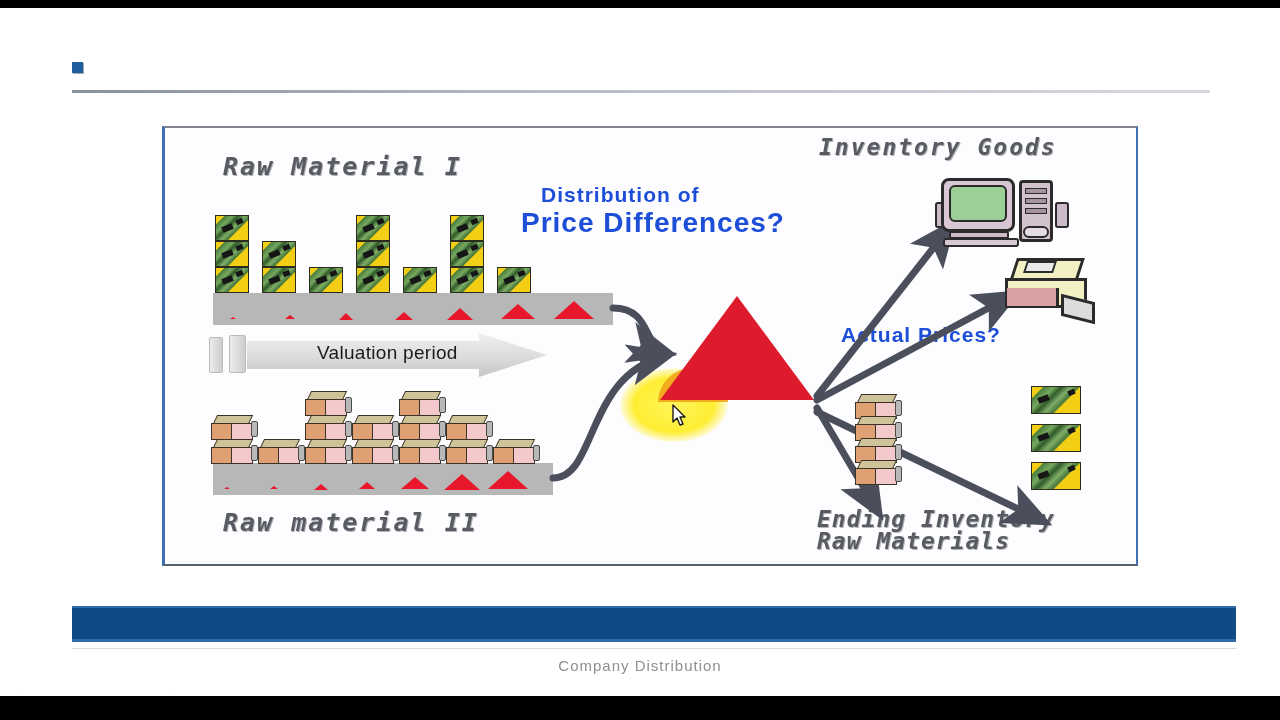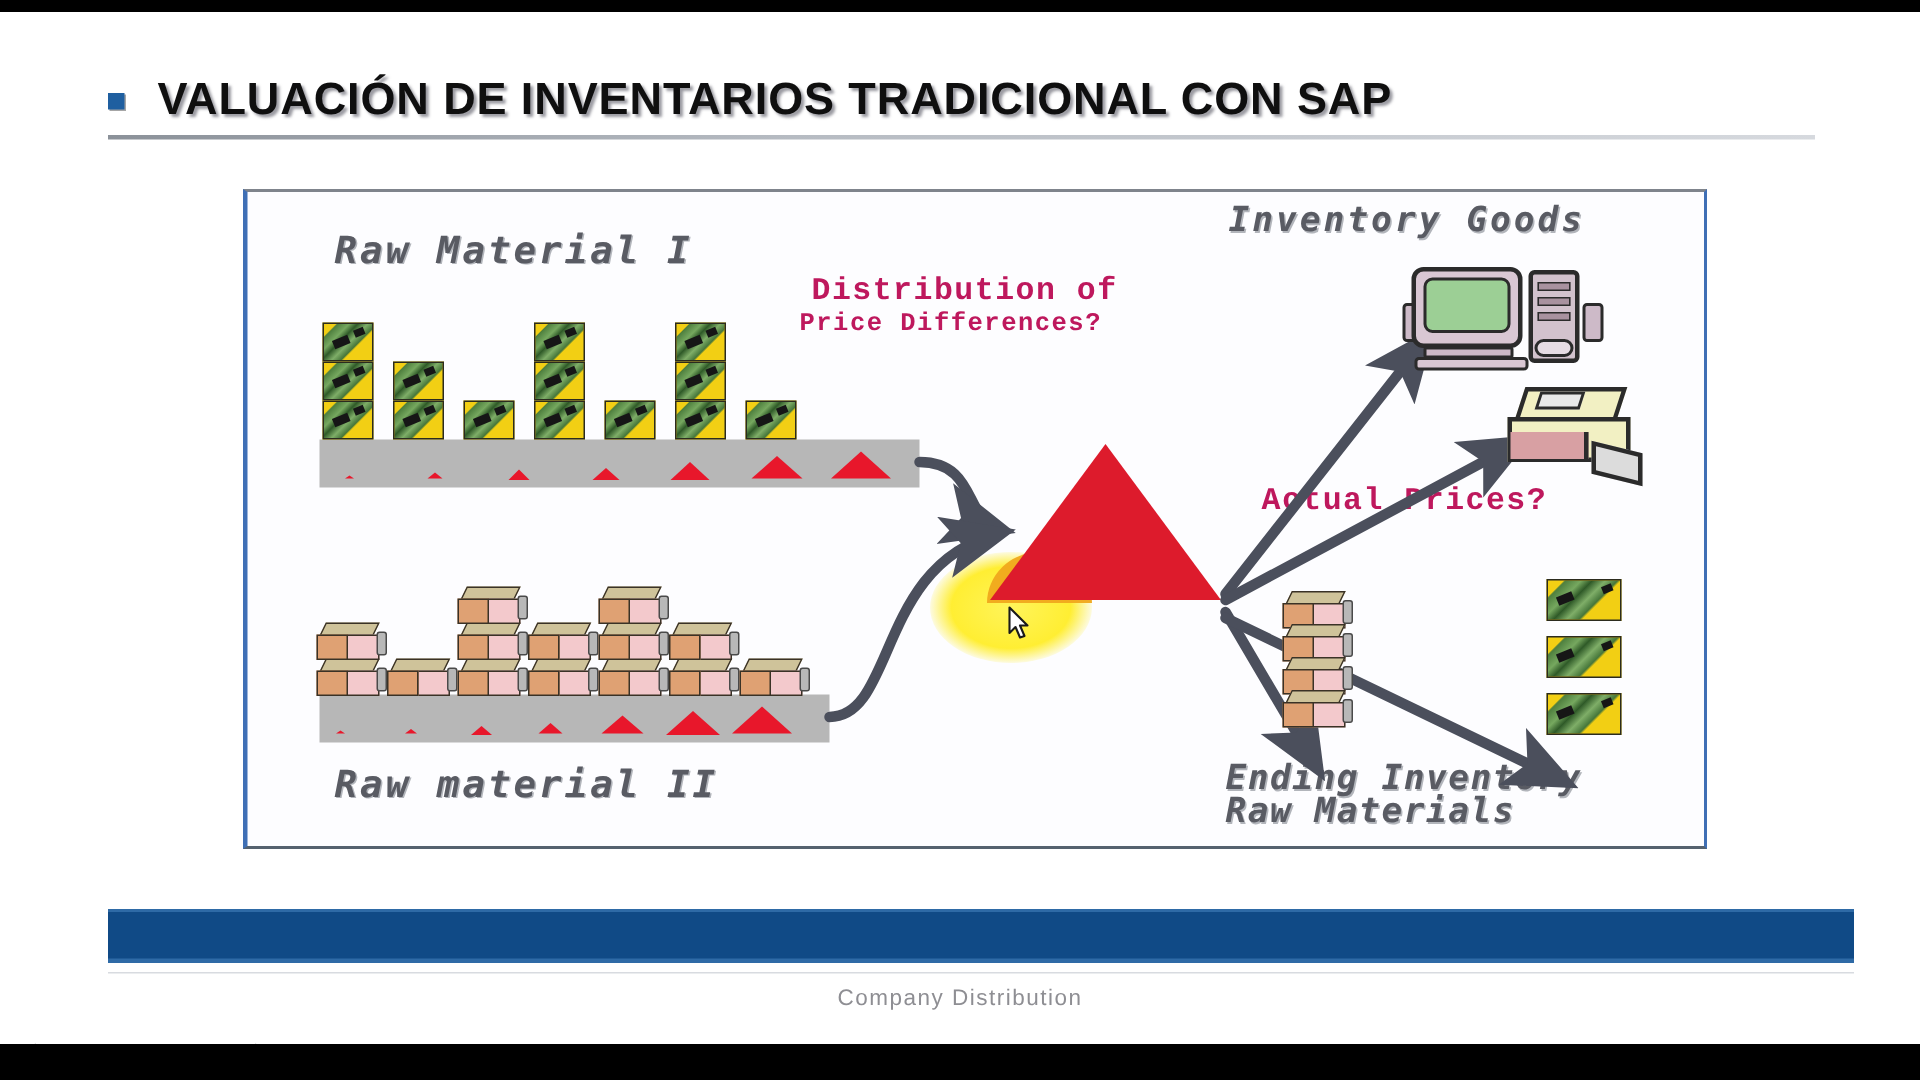--- a/index.html
+++ b/index.html
@@ -60,25 +60,25 @@
     text-shadow:1px 1px 0 rgba(170,173,180,.9);
   }
   .lbl-rm1{left:58px;top:24px;font-size:25px;letter-spacing:2px;}
   .lbl-rm2{left:58px;top:380px;font-size:25px;letter-spacing:2px;}
   .lbl-fg{left:654px;top:6px;font-size:23px;letter-spacing:2px;}
   .lbl-ei1{left:652px;top:378px;font-size:23px;letter-spacing:1px;}
   .lbl-ei2{left:652px;top:400px;font-size:23px;letter-spacing:1px;}
 
   .lbl-red{
     position:absolute;
-    font-family:Liberation Mono, monospace;
-    font-weight:bold;color:#be185d;white-space:pre;letter-spacing:1px;
+    font-family:Liberation Sans, sans-serif;
+    font-weight:bold;color:#1d4ed8;white-space:pre;letter-spacing:1px;
   }
   .lbl-dist1{left:376px;top:55px;font-size:21px;}
-  .lbl-dist2{left:368px;top:79px;font-size:17px;}
+  .lbl-dist2{left:356px;top:79px;font-size:28px;}
   .lbl-actual{left:676px;top:195px;font-size:21px;}
 
   
   .conveyor{
     position:absolute;background:#b7b7b7;
   }
   .conv-top{left:48px;top:165px;width:400px;height:32px;}
   .conv-bot{left:48px;top:335px;width:340px;height:32px;}
 
   
@@ -225,21 +225,20 @@
   .cursor{position:absolute;left:672px;top:396px;width:16px;height:24px;}
 </style>
 </head>
 <body>
 
 <div class="screen">
   <div class="slide">
 
     <div class="title-row">
       <div class="title-bullet"></div>
-      <div class="title-text">VALUACIÓN DE INVENTARIOS TRADICIONAL CON SAP</div>
     </div>
     <div class="title-rule"></div>
 
     <div class="diagram">
 
       <div class="lbl lbl-rm2">Raw material II</div>
       <div class="lbl lbl-rm1">Raw Material I</div>
       <div class="lbl lbl-fg">Inventory Goods</div>
       <div class="lbl lbl-ei1">Ending Inventory</div>
       <div class="lbl lbl-ei2">Raw Materials</div>
@@ -366,20 +365,26 @@
       <div id="rm2-tris">
           <div class="tri" style="left: 59px; top: 359.3px; border-left-width: 3px; border-right-width: 3px; border-bottom-width: 2.7px;"></div>
           <div class="tri" style="left: 104.68px; top: 358.112px; border-left-width: 4.32px; border-right-width: 4.32px; border-bottom-width: 3.888px;"></div>
           <div class="tri" style="left: 148.8px; top: 355.52px; border-left-width: 7.2px; border-right-width: 7.2px; border-bottom-width: 6.48px;"></div>
           <div class="tri" style="left: 194.36px; top: 354.224px; border-left-width: 8.64px; border-right-width: 8.64px; border-bottom-width: 7.776px;"></div>
           <div class="tri" style="left: 235.6px; top: 349.04px; border-left-width: 14.4px; border-right-width: 14.4px; border-bottom-width: 12.96px;"></div>
           <div class="tri" style="left: 279px; top: 345.8px; border-left-width: 18px; border-right-width: 18px; border-bottom-width: 16.2px;"></div>
           <div class="tri" style="left: 323.12px; top: 343.208px; border-left-width: 20.88px; border-right-width: 20.88px; border-bottom-width: 18.792px;"></div>
         </div>
 
+      <div class="vp">
+        <div class="vp-tab" style="left:-38px;top:4px;width:14px;height:36px;"></div>
+        <div class="vp-tab" style="left:-18px;top:2px;width:17px;height:38px;"></div>
+        <div class="vp-body"></div>
+        <div class="vp-text">Valuation period</div>
+      </div>
 
       <div class="glow"></div>
       <div class="glow-ovl"></div>
       <div class="funnel"></div>
 
       <svg class="arrows" viewBox="0 0 976 440">
         <defs>
           <marker id="ah" markerWidth="7" markerHeight="7" refX="5.2" refY="3" orient="auto">
             <path d="M0,0 L7,3 L0,6 L1.6,3 Z" fill="#4b4f5c"></path>
           </marker>

